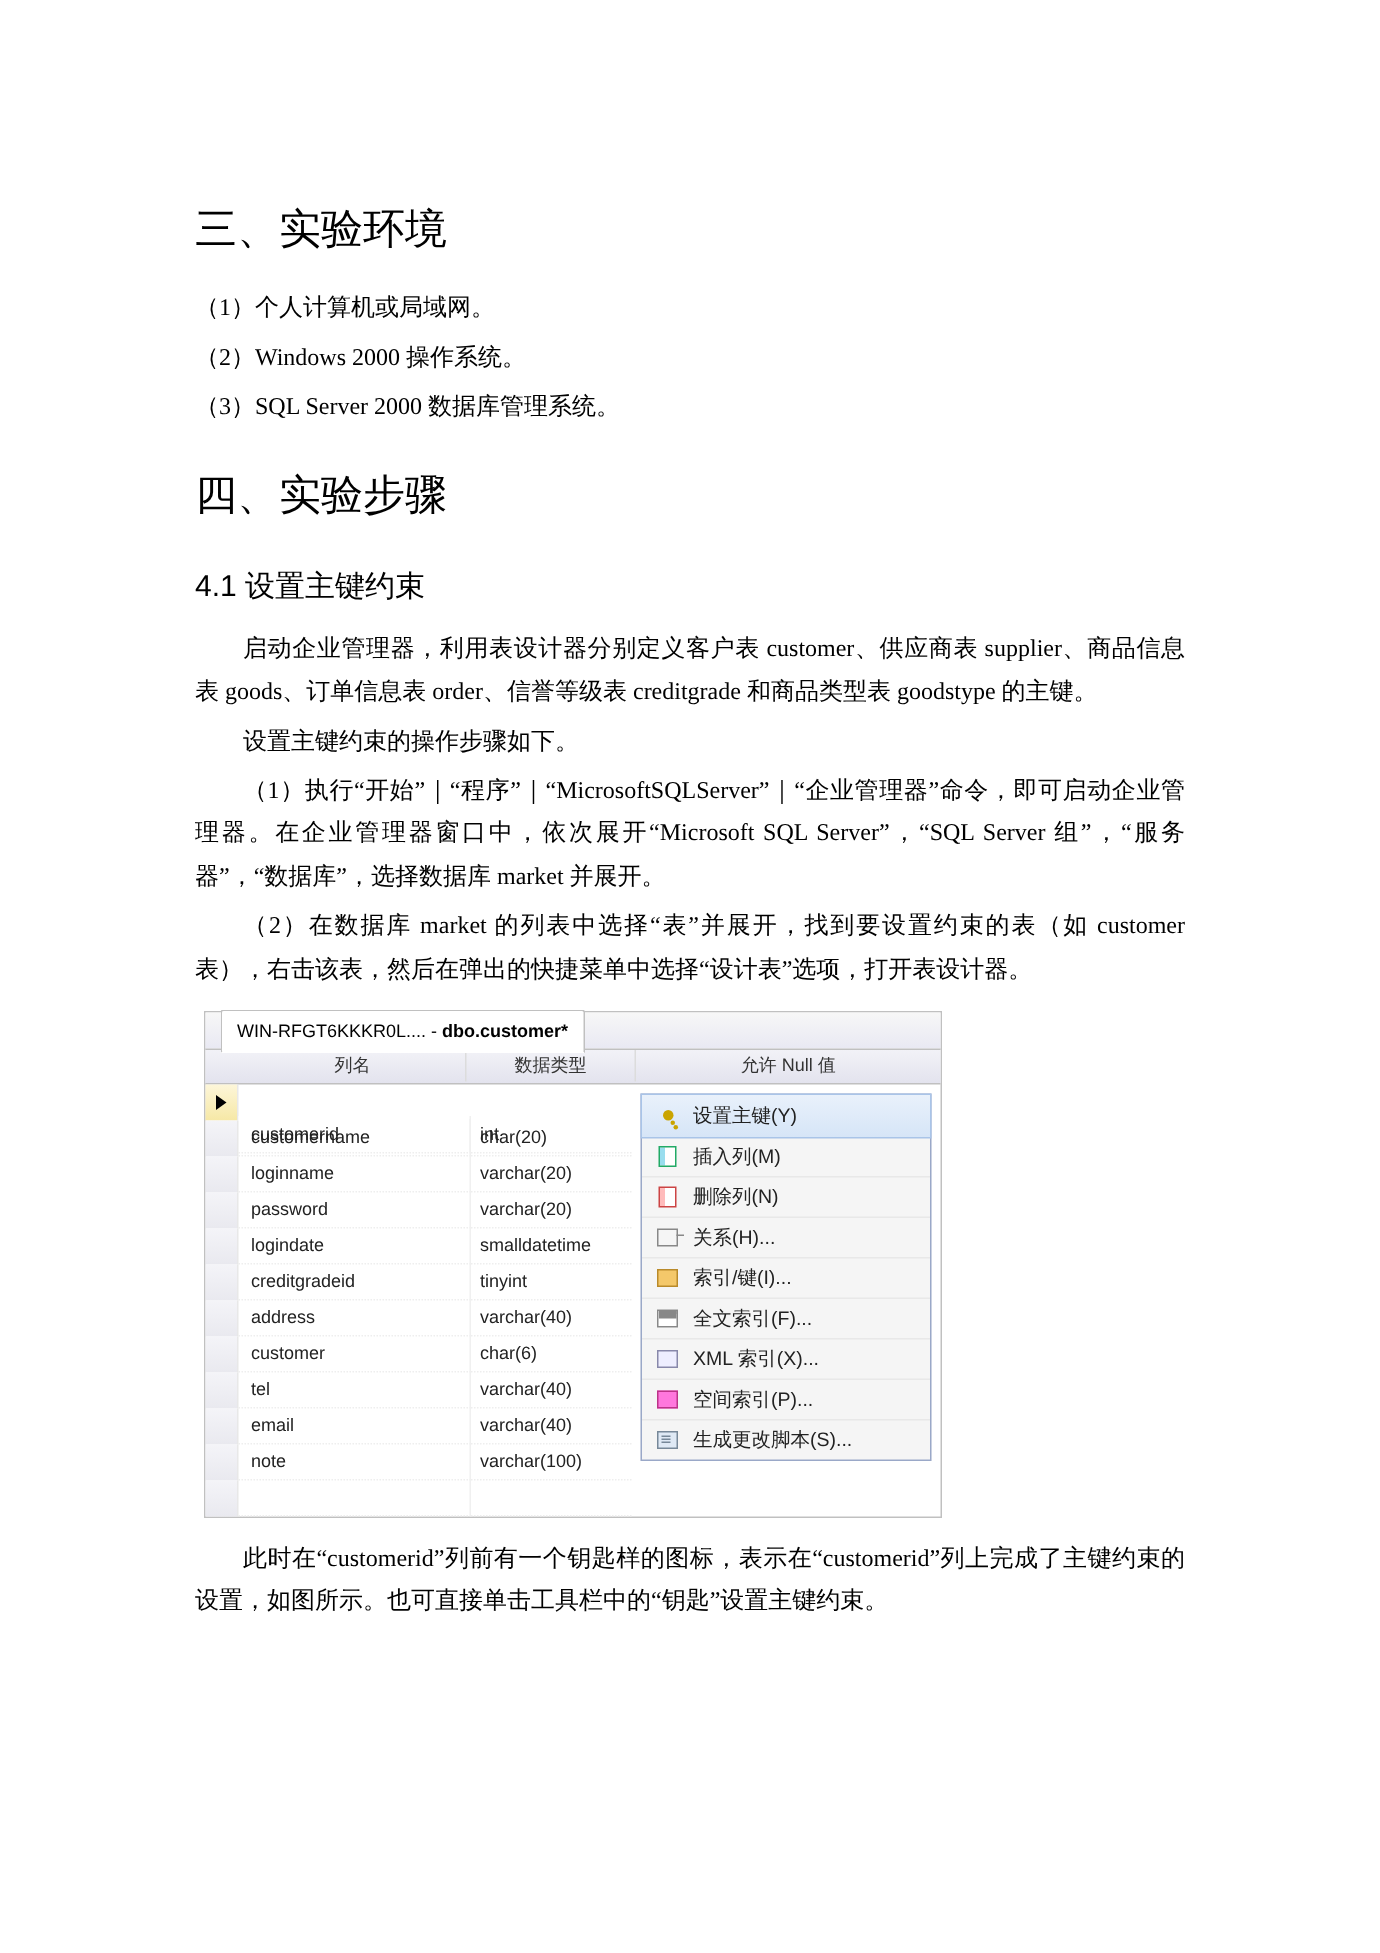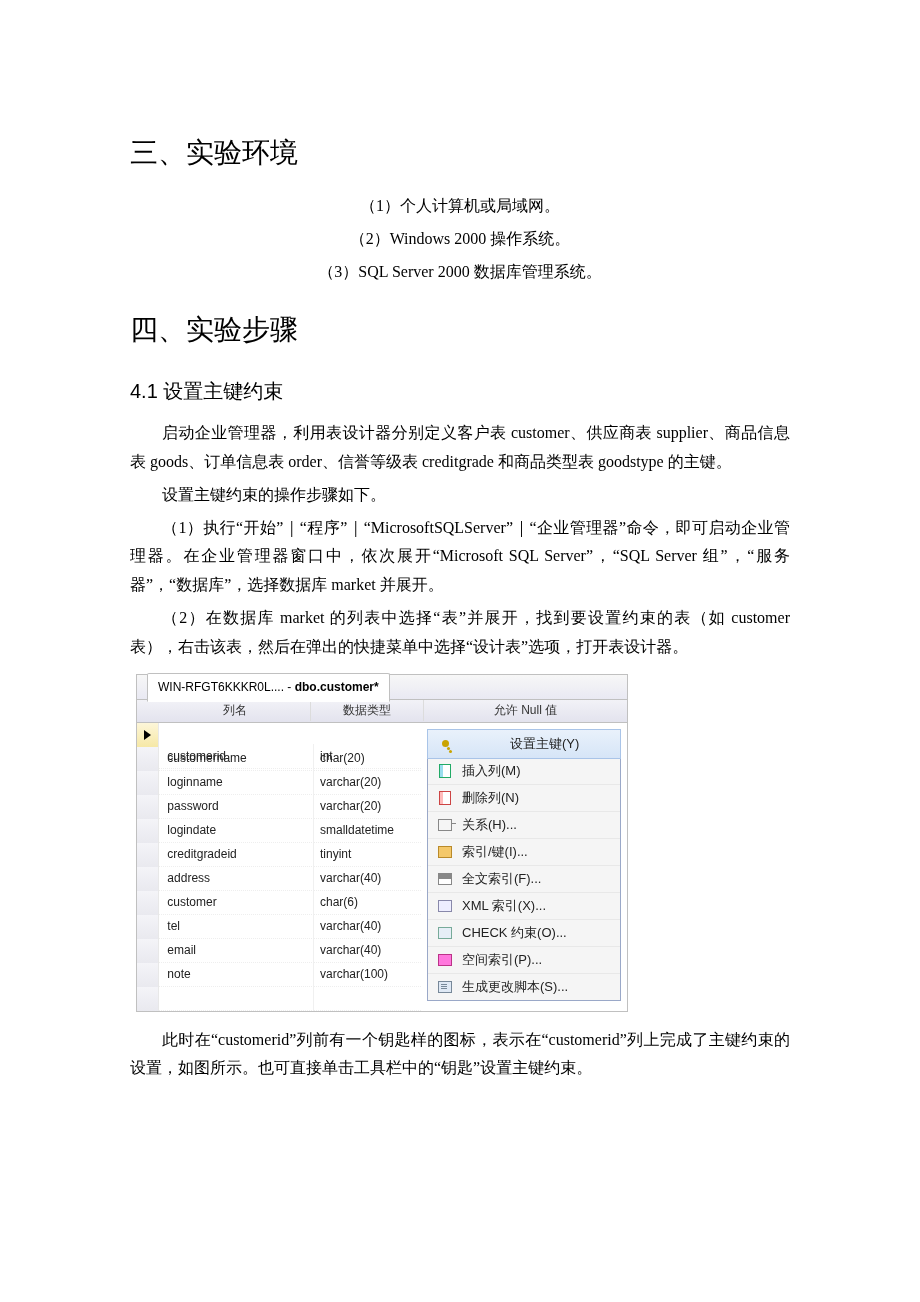--- a/index.html
+++ b/index.html
@@ -28,21 +28,20 @@
     margin: 18px 0 10px 0;
   }
   p.para {
     margin: 4px 0;
     text-align: justify;
     text-indent: 2em;
   }
   p.item {
     margin: 4px 0;
     text-indent: 0;
-    text-align: center;
   }
 
   
   .designer {
     margin: 12px 0 14px 6px;
     width: 490px;
     border: 1px solid #c0c0c0;
     font-family: "Microsoft YaHei", "Segoe UI", Tahoma, sans-serif;
     font-size: 13px;
     background: #fff;
@@ -146,21 +145,20 @@
     border-bottom: 1px solid #e8e8e8;
     font-size: 13px;
     color: #222;
   }
   .menu-item:last-child { border-bottom: 0; }
   .menu-item.hl {
     background: linear-gradient(#e9f1fb, #d6e5f7);
     border: 1px solid #a9c4e8;
     margin: -1px;
     height: 28px;
-    gap: 48px;
   }
   .mi-icon {
     width: 22px;
     display: flex;
     align-items: center;
     justify-content: center;
   }
   .mi-label { flex: 1; padding-left: 6px; }
 
   
@@ -312,26 +310,20 @@
               <span class="mi-label">全文索引(F)...</span>
             </div>
             <div class="menu-item">
               <span class="mi-icon">
                 <span class="ico ico-xml"></span>
               </span>
               <span class="mi-label">XML 索引(X)...</span>
             </div>
             <div class="menu-item">
               <span class="mi-icon">
-                <span class="ico ico-check"></span>
-              </span>
-              <span class="mi-label">CHECK 约束(O)...</span>
-            </div>
-            <div class="menu-item">
-              <span class="mi-icon">
                 <span class="ico ico-spatial"></span>
               </span>
               <span class="mi-label">空间索引(P)...</span>
             </div>
             <div class="menu-item">
               <span class="mi-icon">
                 <span class="ico ico-script"></span>
               </span>
               <span class="mi-label">生成更改脚本(S)...</span>
             </div>

